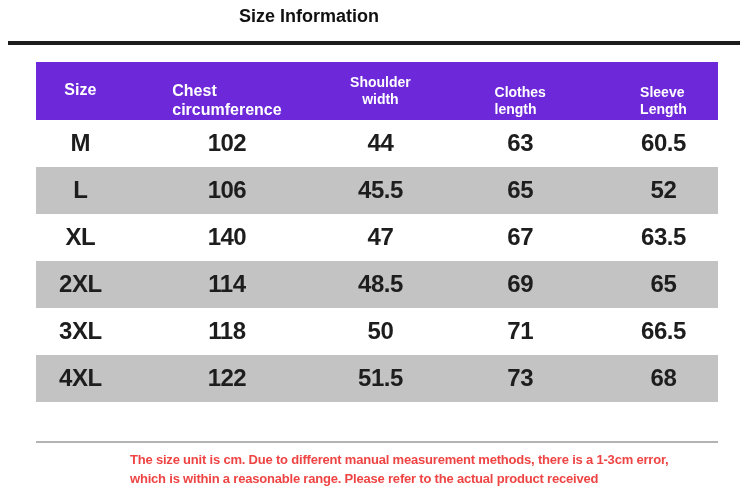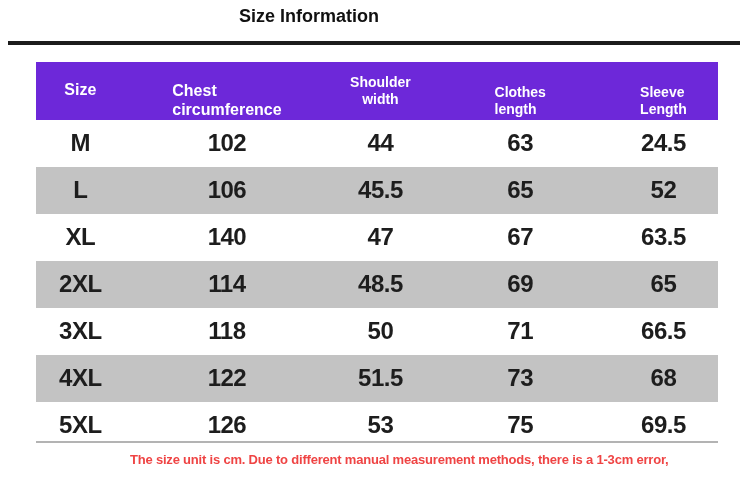--- a/index.html
+++ b/index.html
@@ -130,21 +130,21 @@
       <th class="hdr-sm"><span class="hdr-block align-left">Sleeve
 Length</span></th>
     </tr>
   </thead>
   <tbody>
     <tr>
       <td>M</td>
       <td>102</td>
       <td>44</td>
       <td>63</td>
-      <td>24.5</td>
+      <td>60.5</td>
     </tr>
     <tr class="alt">
       <td>L</td>
       <td>106</td>
       <td>45.5</td>
       <td>65</td>
       <td>52</td>
     </tr>
     <tr>
       <td>XL</td>
@@ -167,27 +167,21 @@
       <td>71</td>
       <td>66.5</td>
     </tr>
     <tr class="alt">
       <td>4XL</td>
       <td>122</td>
       <td>51.5</td>
       <td>73</td>
       <td>68</td>
     </tr>
-    <tr>
-      <td>5XL</td>
-      <td>126</td>
-      <td>53</td>
-      <td>75</td>
-      <td>69.5</td>
-    </tr>
   </tbody>
 </table>
 
 <div class="bottom-rule"></div>
 
 <div class="footer-note">
   <div>The size unit is cm. Due to different manual measurement methods, there is a 1-3cm error,</div>
+  <div>which is within a reasonable range. Please refer to the actual product received</div>
 </div>
 
 </body></html>

